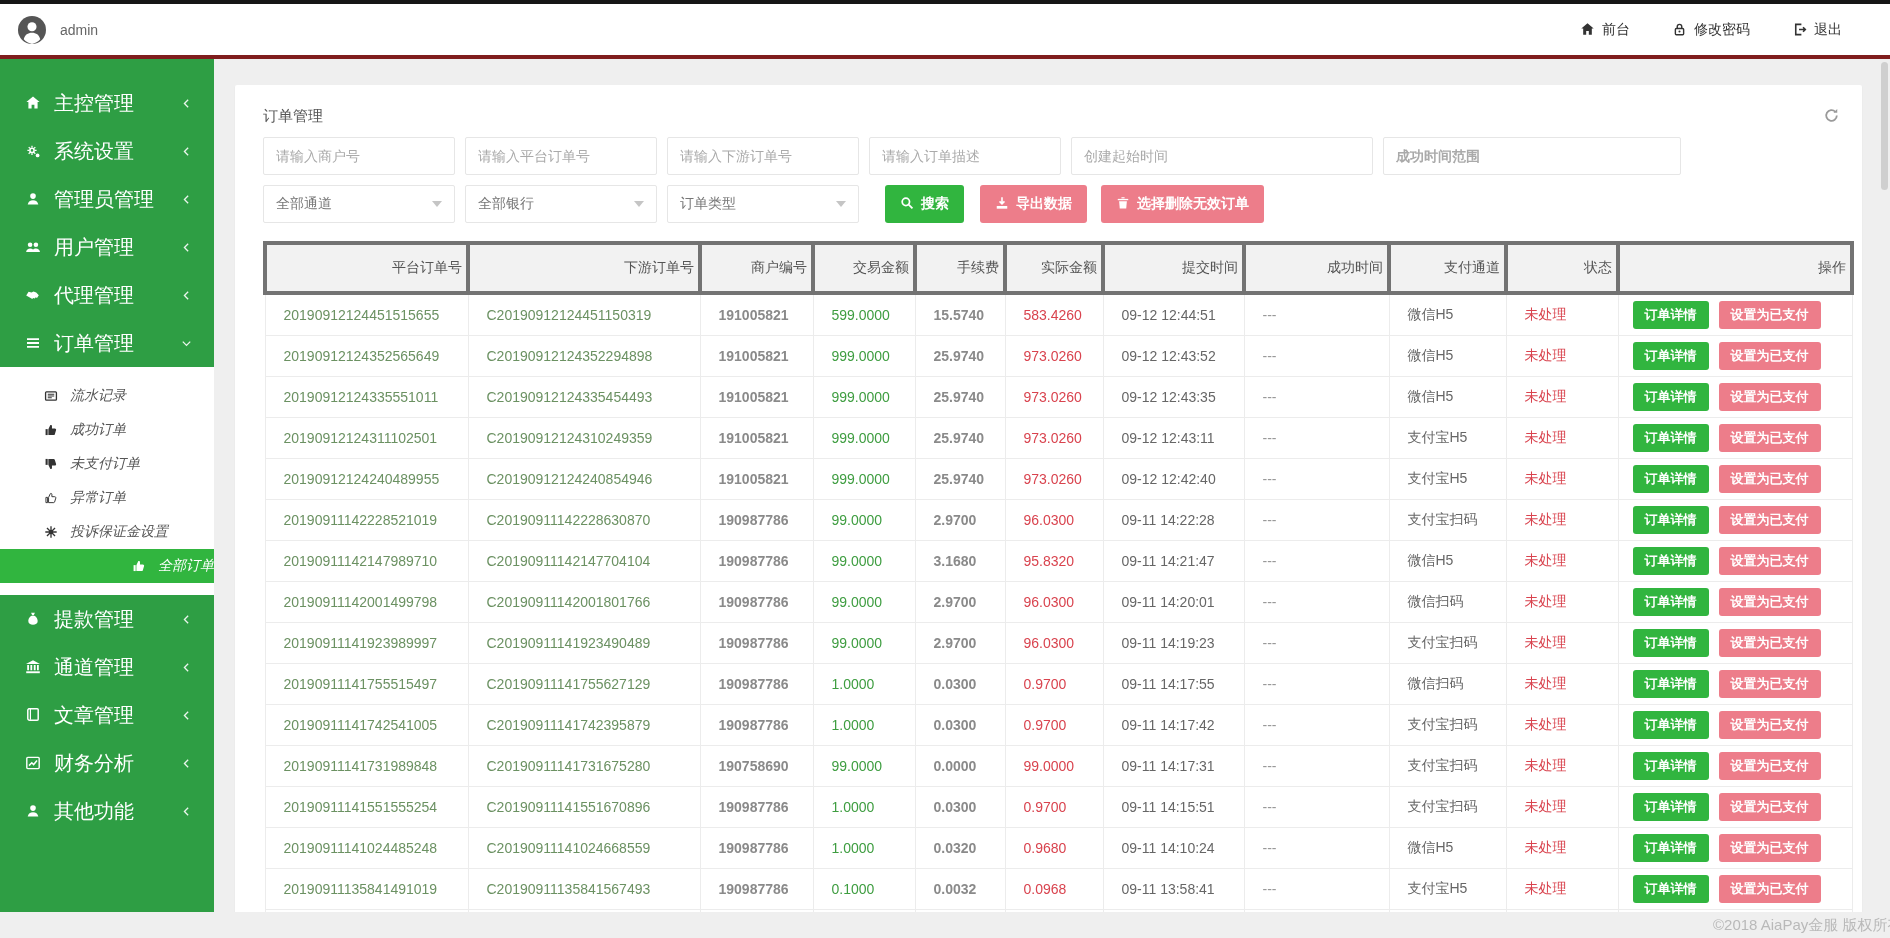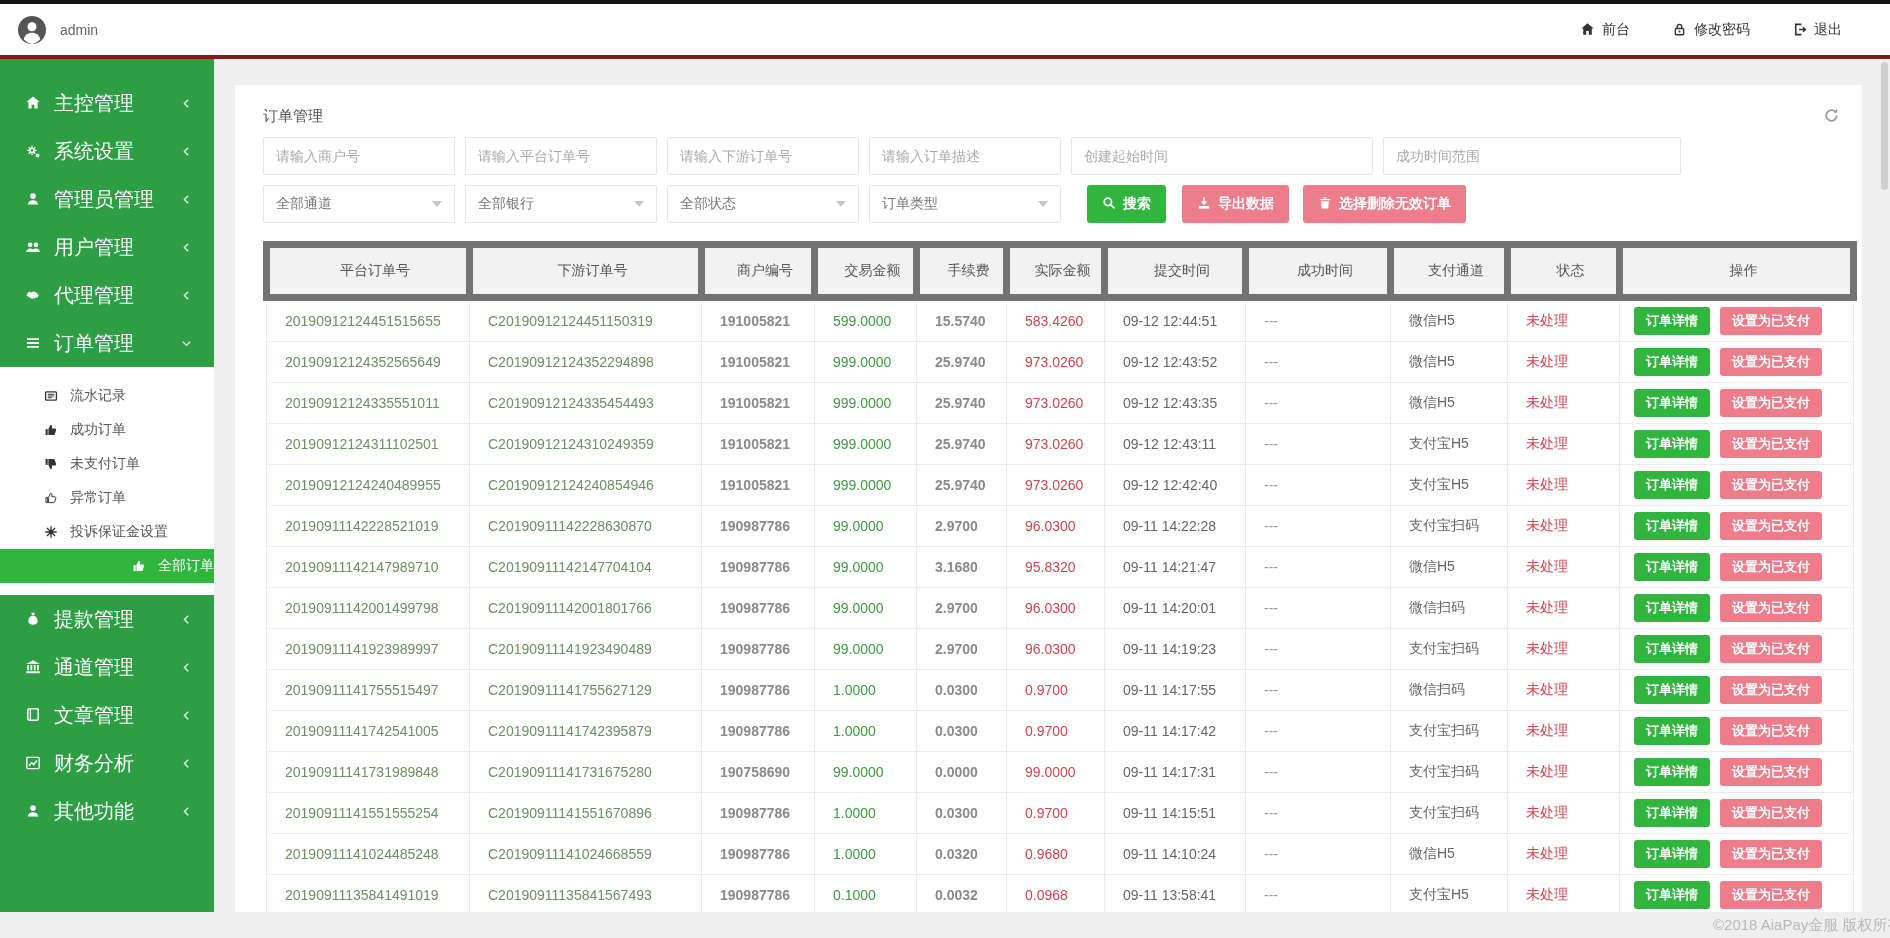--- a/index.html
+++ b/index.html
@@ -14,56 +14,56 @@
   .topbar-nav{margin-left:auto;margin-right:48px;display:flex;gap:42px;}
   .topbar-link{display:flex;align-items:center;gap:7px;font-size:14px;color:#333;cursor:pointer;}
   .topbar-link .ic{width:15px;height:15px;color:#333;}
 
   .sidebar{position:absolute;left:0;top:55px;width:214px;bottom:26px;background:#2e9e44;z-index:10;overflow:hidden;}
   .side-item{height:48px;display:flex;align-items:center;padding-left:25px;color:#fff;
              font-size:20px;cursor:pointer;position:relative;}
   .side-item:first-child{margin-top:24px;}
   .side-item .ic{width:16px;height:16px;margin-right:13px;color:#fff;flex:none;}
   .side-item .chev{position:absolute;right:22px;width:11px;height:11px;opacity:.9;}
-  .submenu{background:#fff;padding:12px 0;}
+  .submenu{background:#fff;padding:12px 0;font-style:italic;}
   .sub-item{height:34px;display:flex;align-items:center;padding-left:44px;color:#555;
             font-size:14px;cursor:pointer;}
   .sub-item .ic{width:14px;height:14px;margin-right:12px;color:#333;flex:none;}
   .sub-item.active{background:#31b53f;color:#fff;justify-content:flex-end;}
   .sub-item.active .ic{color:#fff;}
 
   .main{position:absolute;left:214px;top:55px;right:0;bottom:0;}
   .card{position:absolute;left:21px;right:28px;top:30px;height:860px;background:#fff;
         border-radius:2px;box-shadow:0 1px 2px rgba(0,0,0,.06);padding:0 14px 0 28px;}
   .card-title{padding-top:22px;font-size:15px;color:#555;line-height:18px;}
   .refresh-btn{position:absolute;top:22px;right:22px;width:17px;height:17px;color:#9a9a9a;cursor:pointer;}
 
   .filter-row{display:flex;gap:10px;margin-top:12px;align-items:center;}
   .filter-row.second{margin-top:10px;}
   .f-input{width:192px;height:38px;box-sizing:border-box;border:1px solid #e6e6e6;border-radius:2px;
            padding:0 12px;font-size:14px;color:#666;background:#fff;outline:none;}
   .f-input::placeholder{color:#aaa;}
   .f-input.date1{width:302px;}
-  .f-input.date2{width:298px;}
+  .f-input.date2{width:298px;font-weight:bold;}
   .f-select{width:192px;height:38px;box-sizing:border-box;border:1px solid #e6e6e6;border-radius:2px;
             padding:0 12px;font-size:14px;color:#777;background:#fff;display:flex;
             align-items:center;justify-content:space-between;cursor:pointer;}
   .caret{width:0;height:0;border-left:5px solid transparent;border-right:5px solid transparent;
          border-top:6px solid #c5c5c5;}
   .btn{height:38px;border:none;border-radius:3px;color:#fff;font-size:14px;font-weight:bold;
        display:flex;align-items:center;gap:7px;padding:0 15px;cursor:pointer;}
   .btn .ic{width:14px;height:14px;color:#fff;}
   .btn-search{background:#31b53f;margin-left:16px;justify-content:center;}
   .btn-export{background:#ed7d8a;margin-left:6px;}
   .btn-delete{background:#ed7d8a;margin-left:4px;}
 
   .table-wrap{margin-top:18px;}
   table{width:100%;border-collapse:collapse;table-layout:fixed;}
-  thead th{background:#f2f2f2;height:46px;font-size:14px;color:#555;text-align:center;
-           font-weight:normal;padding:0 4px 0 18px;border:7px solid #737373;}
+  thead th{background:#f2f2f2;height:46px;font-size:14px;color:#555;text-align:right;
+           font-weight:normal;padding:0 4px 0 18px;border:4px solid #737373;}
   tbody td{height:40px;font-size:14px;border:1px solid #ececec;padding:0 4px 0 18px;
            white-space:nowrap;overflow:hidden;background:#fff;}
   .c-id{color:#6b9162;}
   .c-gray{color:#8a8a8a;font-weight:bold;}
   .c-amt{color:#3e9d40;}
   .c-red{color:#d9434e;}
   .c-time{color:#666;}
   .c-dash{color:#999;}
   .c-chan{color:#666;}
   .act-btn{height:28px;border:none;border-radius:3px;color:#fff;font-size:13px;font-weight:bold;
@@ -290,24 +290,20 @@
       <input class="f-input date2" placeholder="成功时间范围" style="">
     </div>
 
     <div class="filter-row second">
       <div class="f-select">
         <span>全部通道</span>
         <span class="caret"></span>
       </div>
       <div class="f-select">
         <span>全部银行</span>
-        <span class="caret"></span>
-      </div>
-      <div class="f-select">
-        <span>全部状态</span>
         <span class="caret"></span>
       </div>
       <div class="f-select">
         <span>订单类型</span>
         <span class="caret"></span>
       </div>
       <button class="btn btn-search">
         <span class="ic-slot"><svg viewBox="0 0 16 16" class="ic" fill="currentColor">
               <circle cx="6.7" cy="6.7" r="4.2" fill="none" stroke="currentColor" stroke-width="2"></circle>
               <path d="M9.9 9.9l4.3 4.3" stroke="currentColor" stroke-width="2" fill="none"></path>

